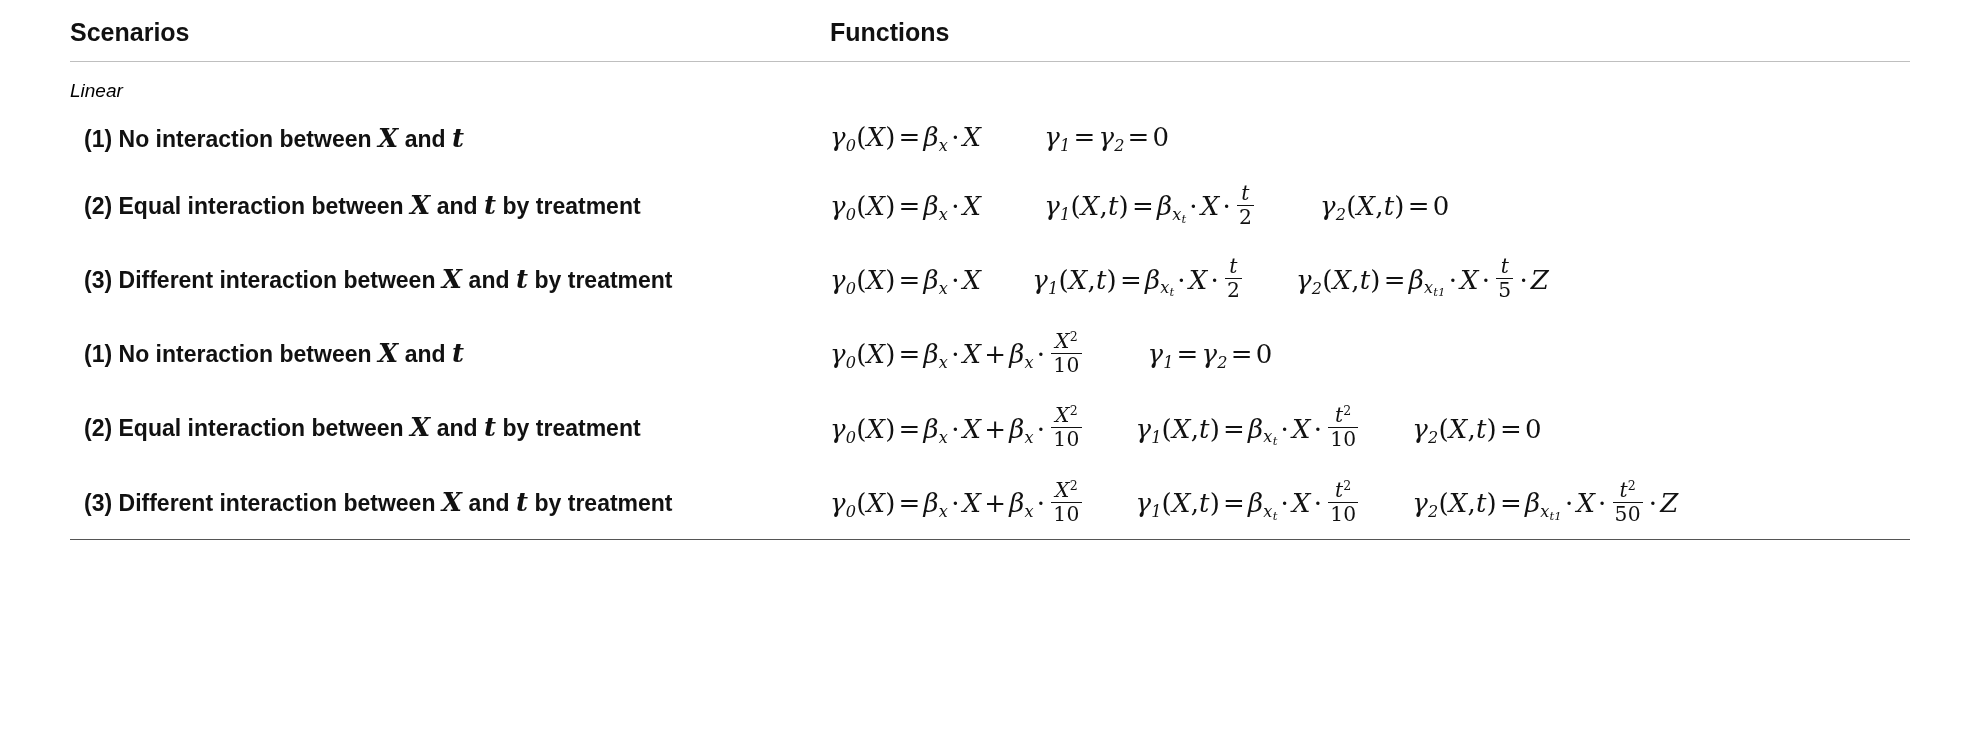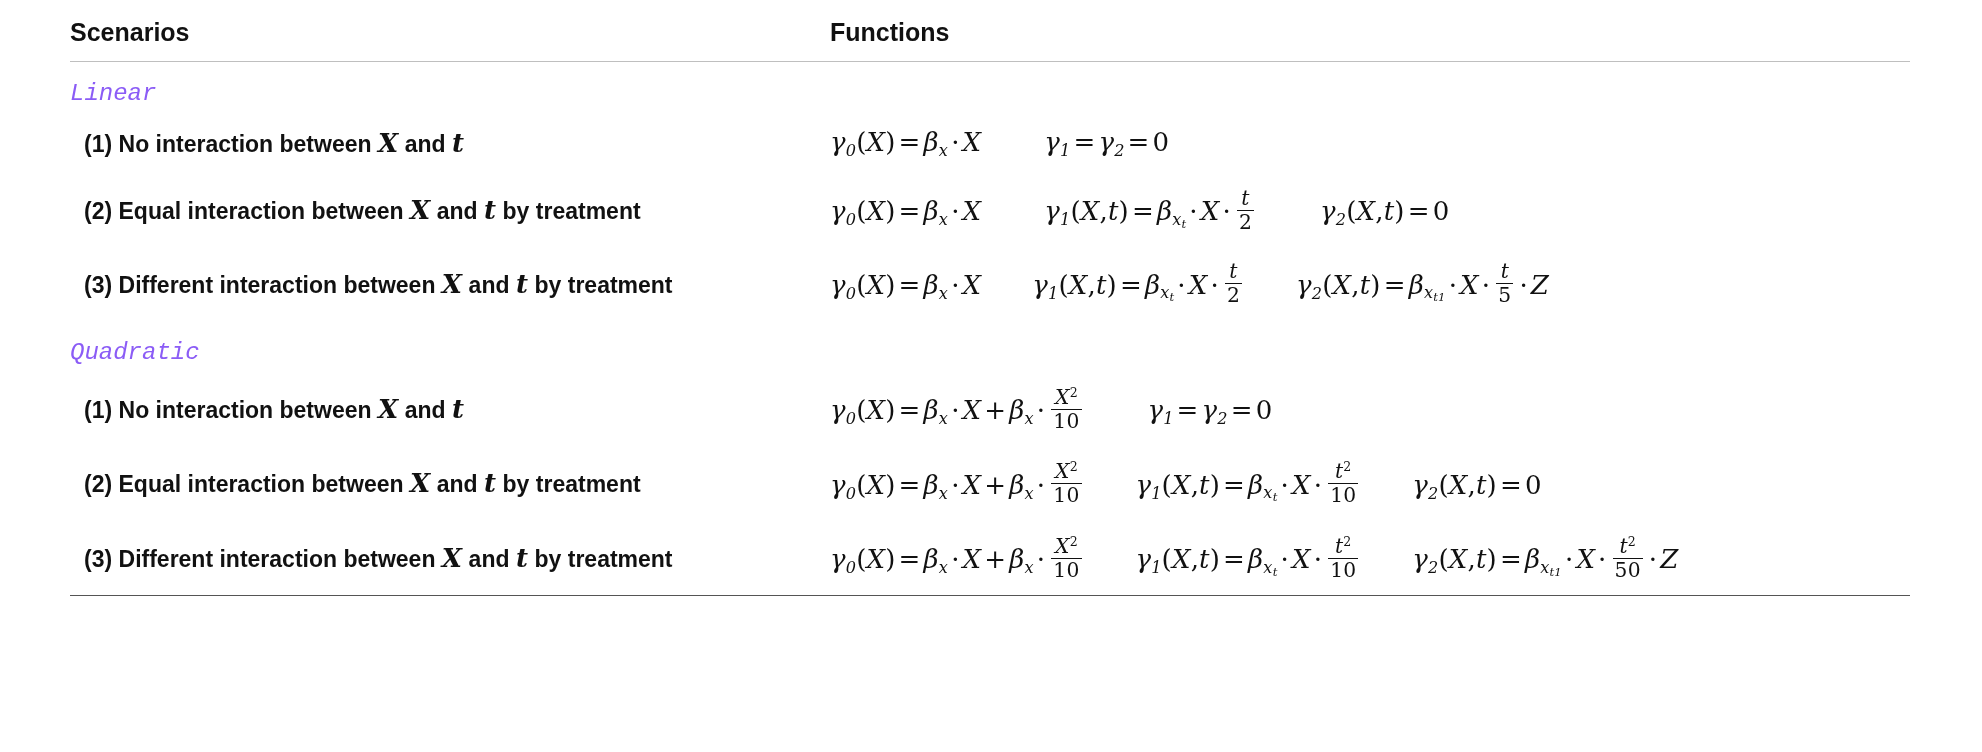--- a/index.html
+++ b/index.html
@@ -36,24 +36,23 @@
   }
   tr.head-row th {
     border-bottom: 1.5px solid #bfbfbf;
   }
   td {
     vertical-align: middle;
     padding: 0;
   }
   tr.group td {
     font-style: italic;
-    font-size: 24px;
+    font-size: 19px;
     padding: 18px 0 6px 0;
-    color: #8b5cf6;
-    font-family: Liberation Mono, monospace;
+    color: #000000;
   }
   tr.item td.scen-cell {
     font-size: 23px;
     padding: 14px 0 14px 14px;
     white-space: nowrap;
     font-weight: bold;
   }
   tr.item td.func-cell {
     font-size: 23px;
     padding: 14px 0 14px 0;
@@ -192,23 +191,20 @@
           <span class="m">
             <span class="mi">γ</span><sub class="s">1</sub><span class="mn">(</span><span class="mi">X</span><span class="mn">,</span><span class="mi">t</span><span class="mn">)</span><span class="op">=</span><span class="mi">β</span><sub class="s">x<sub>t</sub></sub><span class="op">·</span><span class="mi">X</span><span class="op">·</span><span class="frac"><span class="num"><span class="mi">t</span></span><span class="den">2</span></span>
           </span>
           <span class="gap-sm"></span>
           <span class="m">
             <span class="mi">γ</span><sub class="s">2</sub><span class="mn">(</span><span class="mi">X</span><span class="mn">,</span><span class="mi">t</span><span class="mn">)</span><span class="op">=</span><span class="mi">β</span><sub class="s">x<sub>t1</sub></sub><span class="op">·</span><span class="mi">X</span><span class="op">·</span><span class="frac"><span class="num"><span class="mi">t</span></span><span class="den">5</span></span><span class="op">·</span><span class="mi">Z</span>
           </span>
         </td>
       </tr>
 
-      <tr class="group">
-        <td colspan="2">Quadratic</td>
-      </tr>
 
       <tr class="item">
         <td class="scen-cell">
           <span>(1)</span>
           <span>No interaction between</span>
           <span class="m">X</span>
           <span>and</span>
           <span class="m">t</span>
         </td>
         <td class="func-cell">

